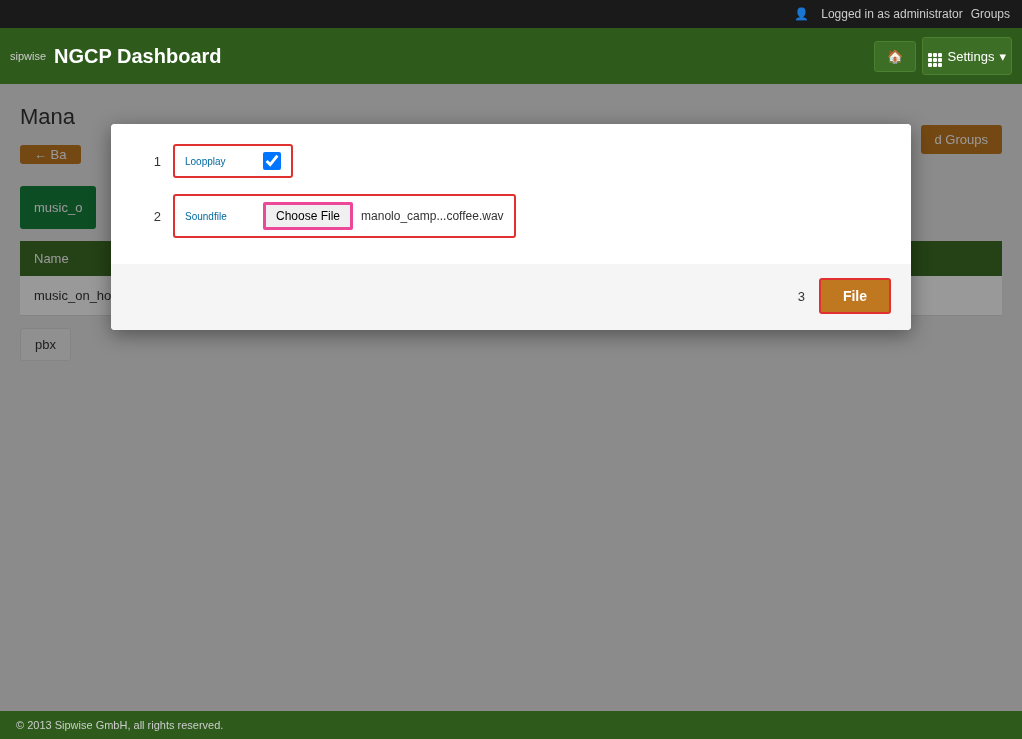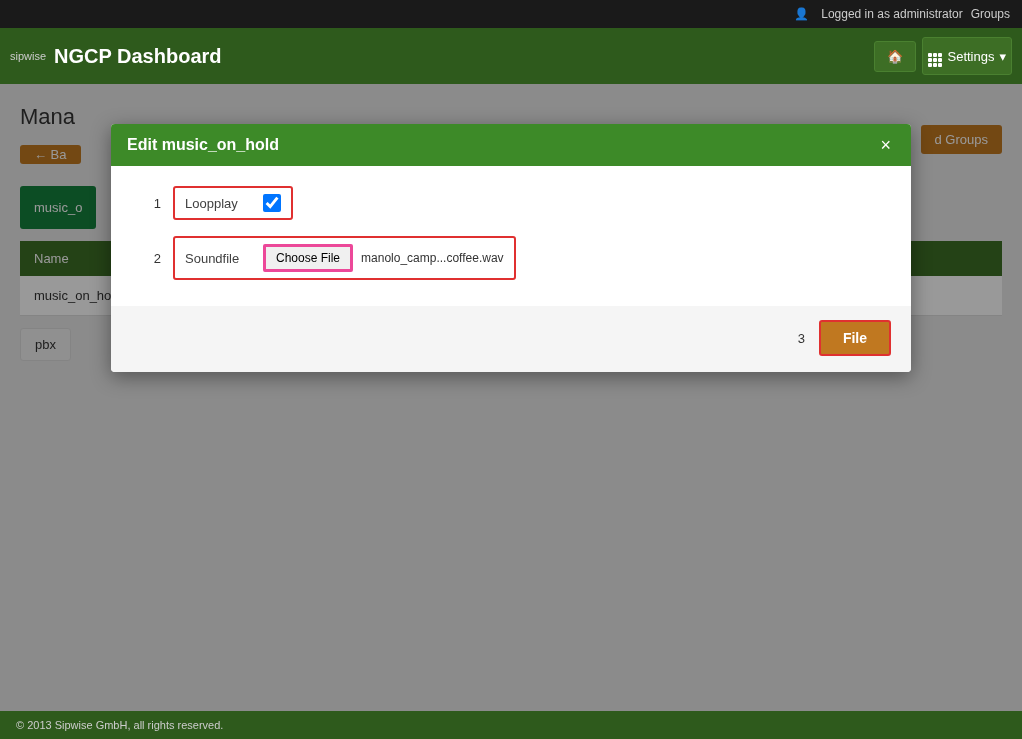--- a/index.html
+++ b/index.html
@@ -229,22 +229,22 @@
     }
     .field-box {
       border: 2px solid #e03030;
       border-radius: 3px;
       padding: 6px 10px;
       display: flex;
       align-items: center;
       gap: 8px;
     }
     .field-label {
-      color: #404040;
-      font-size: 13px;
+      color: #0369a1;
+      font-size: 10px;
       min-width: 70px;
     }
     .loopplay-checkbox {
       width: 18px; height: 18px;
       cursor: pointer;
     }
     .choose-file-btn {
       background: #f0f0f0;
       border: 3px solid #ec4899;
       padding: 4px 10px;
@@ -360,24 +360,20 @@
         </tr>
       </tbody>
     </table>
 
     <div class="pbx-tag">pbx</div>
   </div>
 
   <div class="modal-overlay">
     <div class="modal">
 
-      <div class="modal-header">
-        <span>Edit music_on_hold</span>
-        <button class="modal-close">×</button>
-      </div>
 
       <div class="modal-body">
 
         <div class="form-row">
           <span class="row-number">1</span>
           <div class="field-box">
             <span class="field-label">Loopplay</span>
             <input type="checkbox" class="loopplay-checkbox" checked="" style="">
           </div>
         </div>

